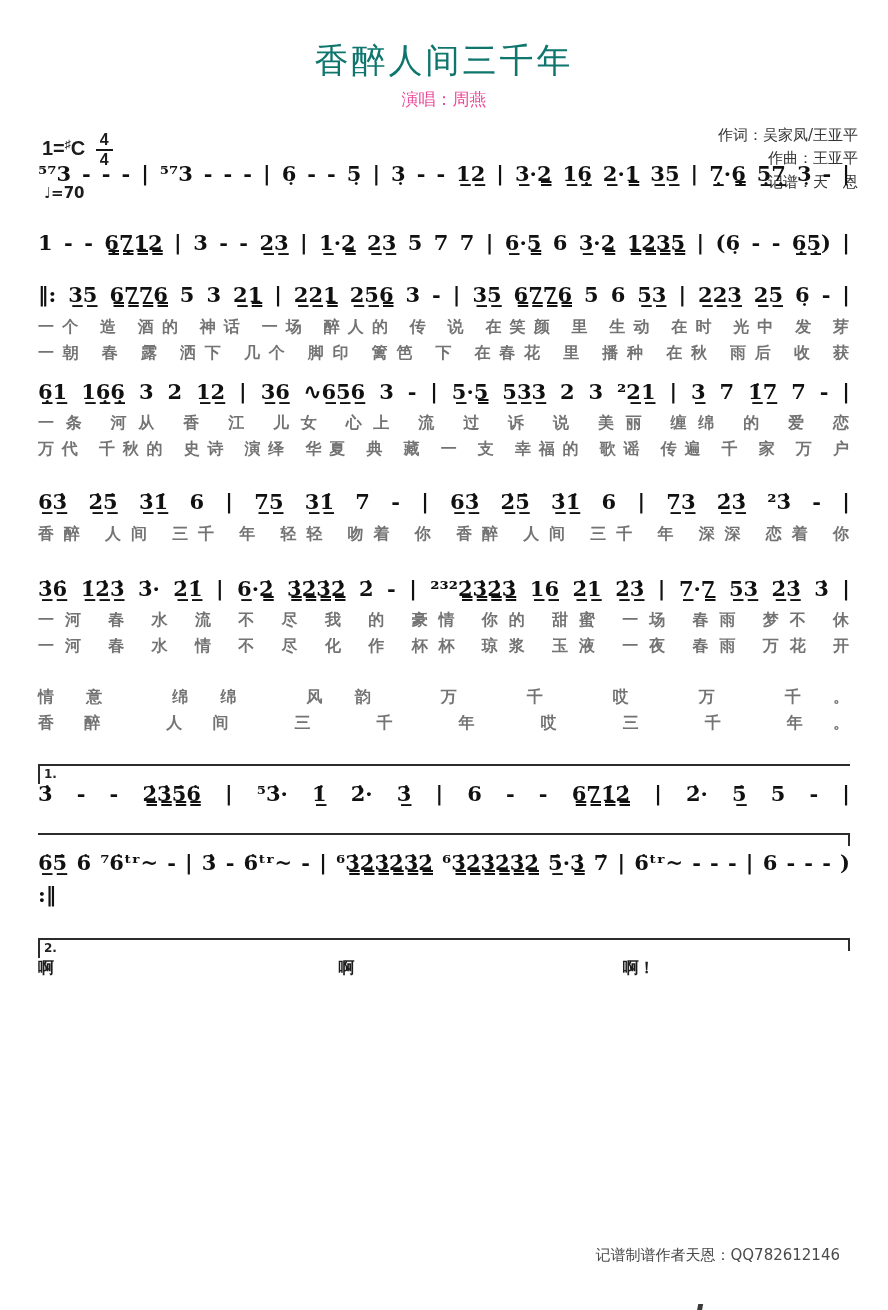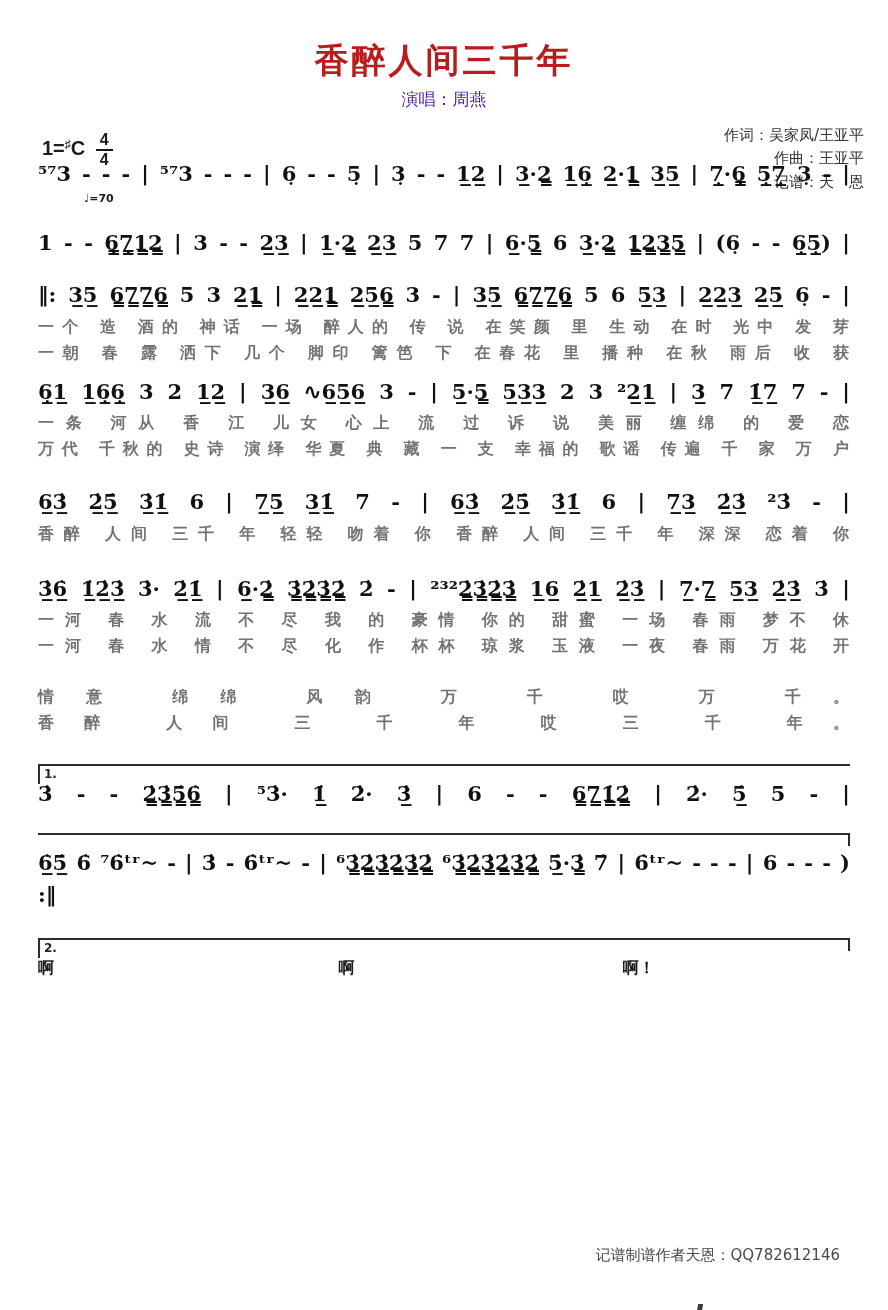--- a/index.html
+++ b/index.html
@@ -2,34 +2,34 @@
 <html><head>
 <meta charset="utf-8">
 <style>
   html,body{margin:0;padding:0;background:#ffffff;}
   body{width:888px;height:1310px;overflow:hidden;
        font-family:"DejaVu Sans", sans-serif;color:#1c1c1c;}
   .page{position:relative;width:888px;height:1310px;box-sizing:border-box;
         padding:0 38px;background:#fff;}
 
   
-  .title{margin:38px 0 4px 0;text-align:center;font-size:34px;font-weight:bold;
-         letter-spacing:3px;color:#b91c1c;}
-  .singer{text-align:center;font-size:17px;color:#4c1d95;height:24px;}
-  .credits{position:absolute;right:24px;top:86px;text-align:right;
+  .title{margin:38px 0 4px 0;text-align:center;font-size:34px;font-weight:normal;
+         letter-spacing:3px;color:#0f766e;}
+  .singer{text-align:center;font-size:17px;color:#ec4899;height:24px;}
+  .credits{position:absolute;right:30px;top:86px;text-align:right;
            font-size:15px;line-height:1.55;color:#333;}
   .meta-left{position:absolute;left:42px;top:94px;
              font-family:Liberation Sans, sans-serif;font-weight:bold;font-size:20px;}
   .sharp{font-size:12px;vertical-align:super;}
   .frac{display:inline-block;vertical-align:middle;text-align:center;
         margin-left:5px;line-height:1;}
   .frac .t{display:block;border-bottom:2px solid #161616;padding:0 4px 1px 4px;
            font-size:16px;font-weight:bold;}
   .frac .b{display:block;padding-top:1px;font-size:16px;font-weight:bold;}
-  .tempo{position:absolute;left:44px;top:154px;font-size:11px;font-weight:bold;margin-left:40px;}
+  .tempo{position:absolute;left:44px;top:146px;font-size:15px;font-weight:bold;}
 
   
   .score{margin-top:46px;}
   .system{position:relative;}
   .notes{font-family:"DejaVu Serif", serif;font-weight:bold;font-size:21px;
          line-height:1.55;color:#111;
          text-align:justify;text-align-last:justify;word-spacing:1px;
          white-space:normal;}
   .lyric{font-size:16px;font-weight:bold;color:#737373;margin-top:5px;
          text-align:justify;text-align-last:justify;letter-spacing:1px;}

